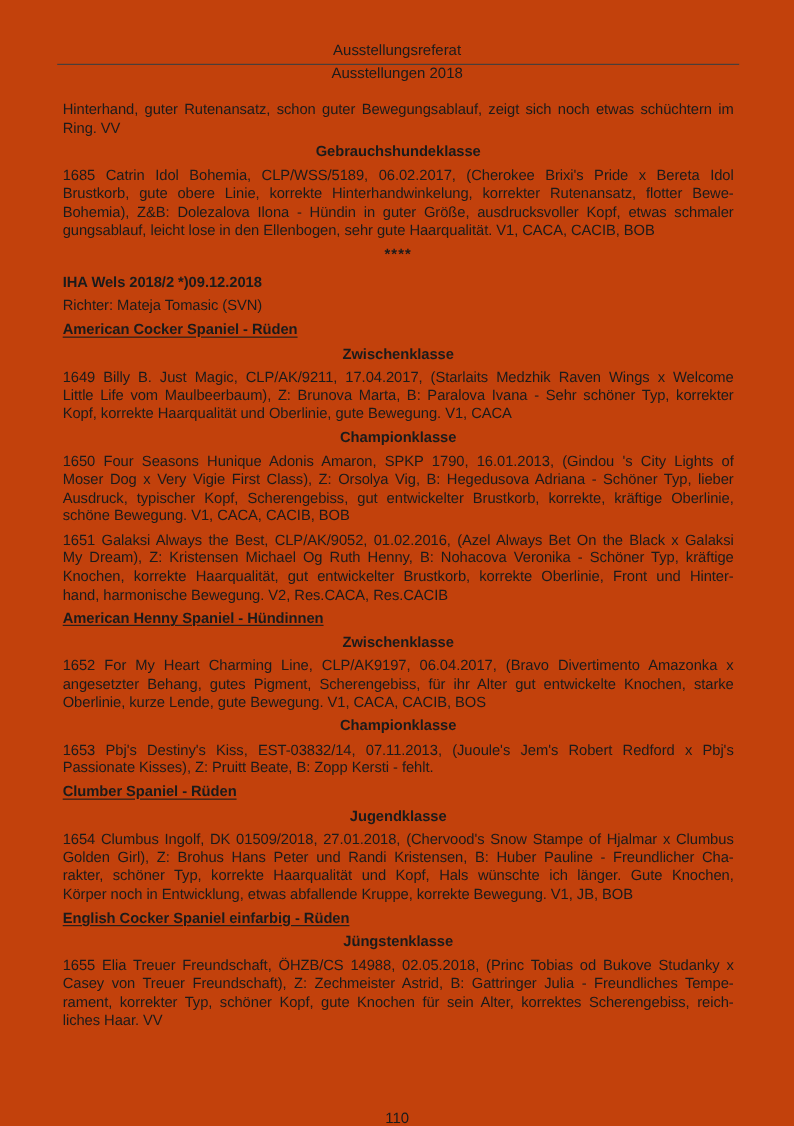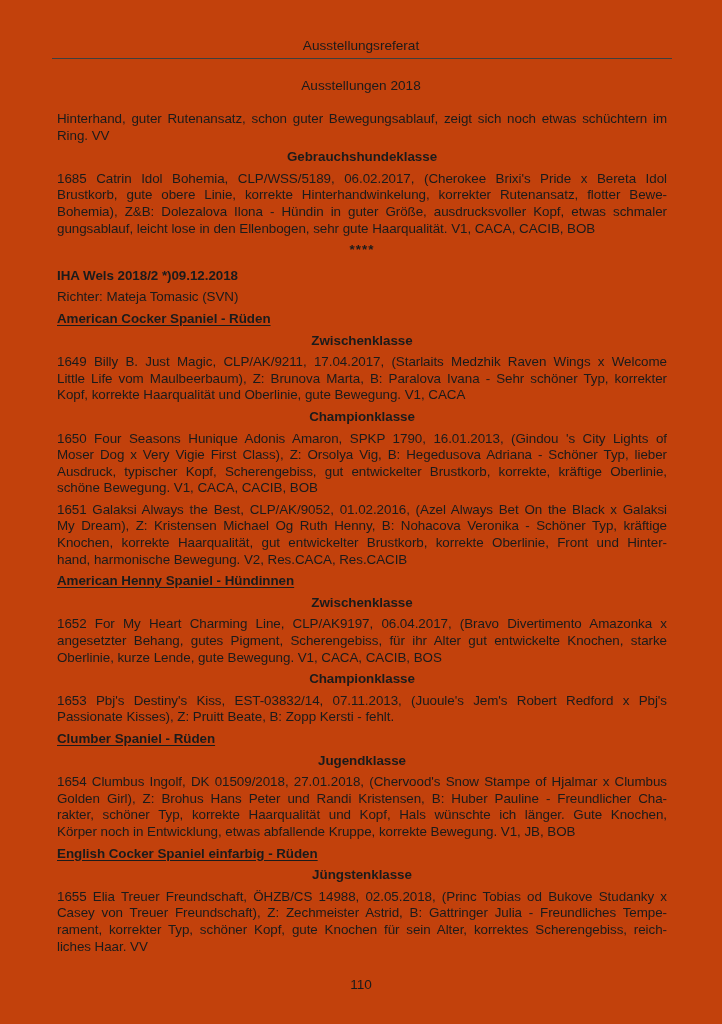--- a/index.html
+++ b/index.html
@@ -27,21 +27,21 @@
     text-align: center;
     font-size: 13.6px;
     line-height: 16.5px;
   }
   .header-divider {
     height: 0;
     border-top: 1.6px solid #3f3f3f;
     margin: 3px 50px 0 52px;
   }
   .subtitle {
-    margin-top: 19px;
+    margin-top: 0;
   }
   
   .content {
     margin: 17px 55px 0 57px;
     font-size: 13.4px;
     line-height: 16.6px;
     letter-spacing: -0.05px;
   }
   .paragraph, .heading, .breed-heading, .separator, .event-header {
     margin: 5px 0;
@@ -72,21 +72,21 @@
   }
   .event-header {
     display: flex;
     justify-content: flex-start;
     font-weight: bold;
     margin-top: 8px;
   }
   
   .page-footer {
     position: absolute;
-    top: 977px;
+    top: 1009px;
     left: 0;
     width: 100%;
     text-align: center;
     font-size: 13.6px;
   }
 </style>
 </head>
 <body>
 
 <div class="page">

